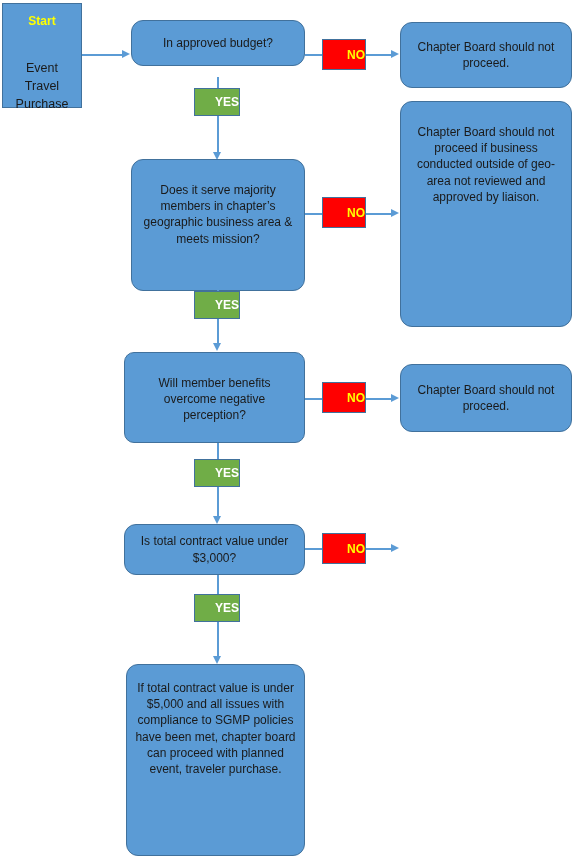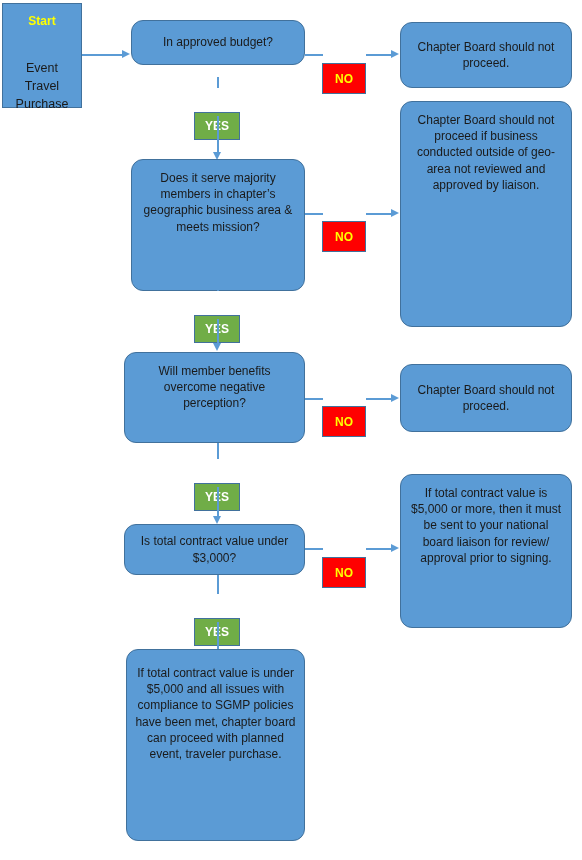--- a/index.html
+++ b/index.html
@@ -18,21 +18,21 @@
     position:absolute;
     box-sizing:border-box;
     background:#5B9BD5;
     border:1px solid #41719C;
     color:#1a1a1a;
     text-align:center;
     font-size:12px;
     line-height:1.35;
     display:flex;
     justify-content:center;
-    padding:10px 8px;
+    padding:22px 8px;
   }
   .rounded{border-radius:12px;}
   .mid{align-items:center;}
   .top{align-items:flex-start;}
   .start{
     border-radius:0;
     flex-direction:column;
     align-items:center;
     justify-content:flex-start;
     padding-top:9px;
@@ -47,25 +47,24 @@
     color:#1a1a1a;
     font-size:12.5px;
     line-height:1.45;
     margin-top:20px;
   }
   .badge{
     position:absolute;
     box-sizing:border-box;
     display:flex;
     align-items:center;
-    justify-content:center;
+    justify-content:flex-end;
     font-weight:bold;
     font-size:12px;
     border:1px solid #41719C;
-    margin-top:24px;
   }
   .badge-no{background:#FF0000;color:#FFFF00;}
   .badge-yes{background:#70AD47;color:#FFFFFF;}
   .conn{position:absolute;background:#5B9BD5;}
   .conn-h{height:1.6px;}
   .conn-v{width:1.6px;}
   .arrow{position:absolute;width:0;height:0;}
   .arrow-r{
     border-top:4.5px solid transparent;
     border-bottom:4.5px solid transparent;
@@ -130,21 +129,21 @@
     <span class="txt">Chapter Board should not proceed if business conducted outside of geo-area not reviewed and approved by liaison.</span>
   </div>
 
   <div class="conn conn-v" style="left:217px;top:267px;width:1.6px;height:24px;"></div>
   <div class="badge badge-yes" style="left:194px;top:291px;width:46px;height:28px;">
     <span>YES</span>
   </div>
   <div class="conn conn-v" style="left:217px;top:319px;width:1.6px;height:26px;"></div>
   <div class="arrow arrow-d" style="left:213px;top:343px;"></div>
 
-  <div class="node rounded top" style="left:124px;top:352px;width:181px;height:91px;">
+  <div class="node rounded top" style="left:124px;top:352px;width:181px;height:91px;border-radius:10px;">
     <span class="txt">Will member benefits overcome negative perception?</span>
   </div>
 
   <div class="conn conn-h" style="left:305px;top:398px;width:18px;"></div>
   <div class="badge badge-no" style="left:322px;top:382px;width:44px;height:31px;">
     <span>NO</span>
   </div>
   <div class="conn conn-h" style="left:366px;top:398px;width:26px;"></div>
   <div class="arrow arrow-r" style="left:391px;top:394px;"></div>
 
@@ -163,28 +162,25 @@
     <span class="txt">Is total contract value under $3,000?</span>
   </div>
 
   <div class="conn conn-h" style="left:305px;top:548px;width:18px;"></div>
   <div class="badge badge-no" style="left:322px;top:533px;width:44px;height:31px;">
     <span>NO</span>
   </div>
   <div class="conn conn-h" style="left:366px;top:548px;width:26px;"></div>
   <div class="arrow arrow-r" style="left:391px;top:544px;"></div>
 
-  <div class="node rounded top" style="left:400px;top:474px;width:172px;height:154px;">
-    <span class="txt">If total contract value is $5,000 or more, then it must be sent to your national board liaison for review/ approval prior to signing.</span>
-  </div>
 
   <div class="conn conn-v" style="left:217px;top:575px;width:1.6px;height:19px;"></div>
   <div class="badge badge-yes" style="left:194px;top:594px;width:46px;height:28px;">
     <span>YES</span>
   </div>
   <div class="conn conn-v" style="left:217px;top:622px;width:1.6px;height:36px;"></div>
   <div class="arrow arrow-d" style="left:213px;top:656px;"></div>
 
-  <div class="node rounded top" style="left:126px;top:649px;width:179px;height:192px;padding-top:15px;">
+  <div class="node rounded top" style="left:126px;top:664px;width:179px;height:192px;padding-top:15px;">
     <span class="txt">If total contract value is under $5,000 and all issues with compliance to SGMP policies have been met, chapter board can proceed with planned event, traveler purchase.</span>
   </div>
 
 </div>
 
 </body></html>

